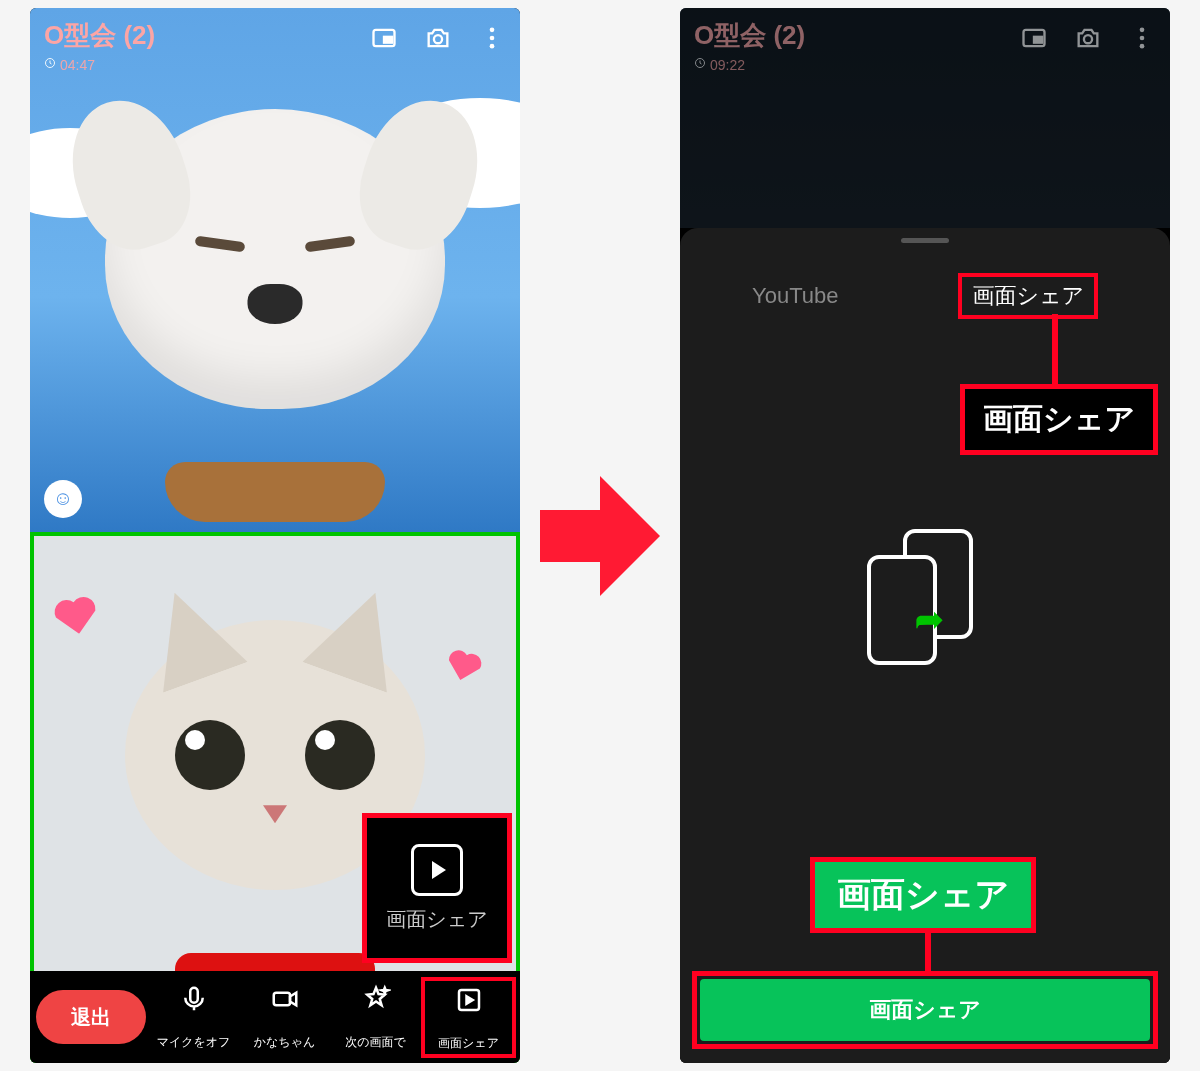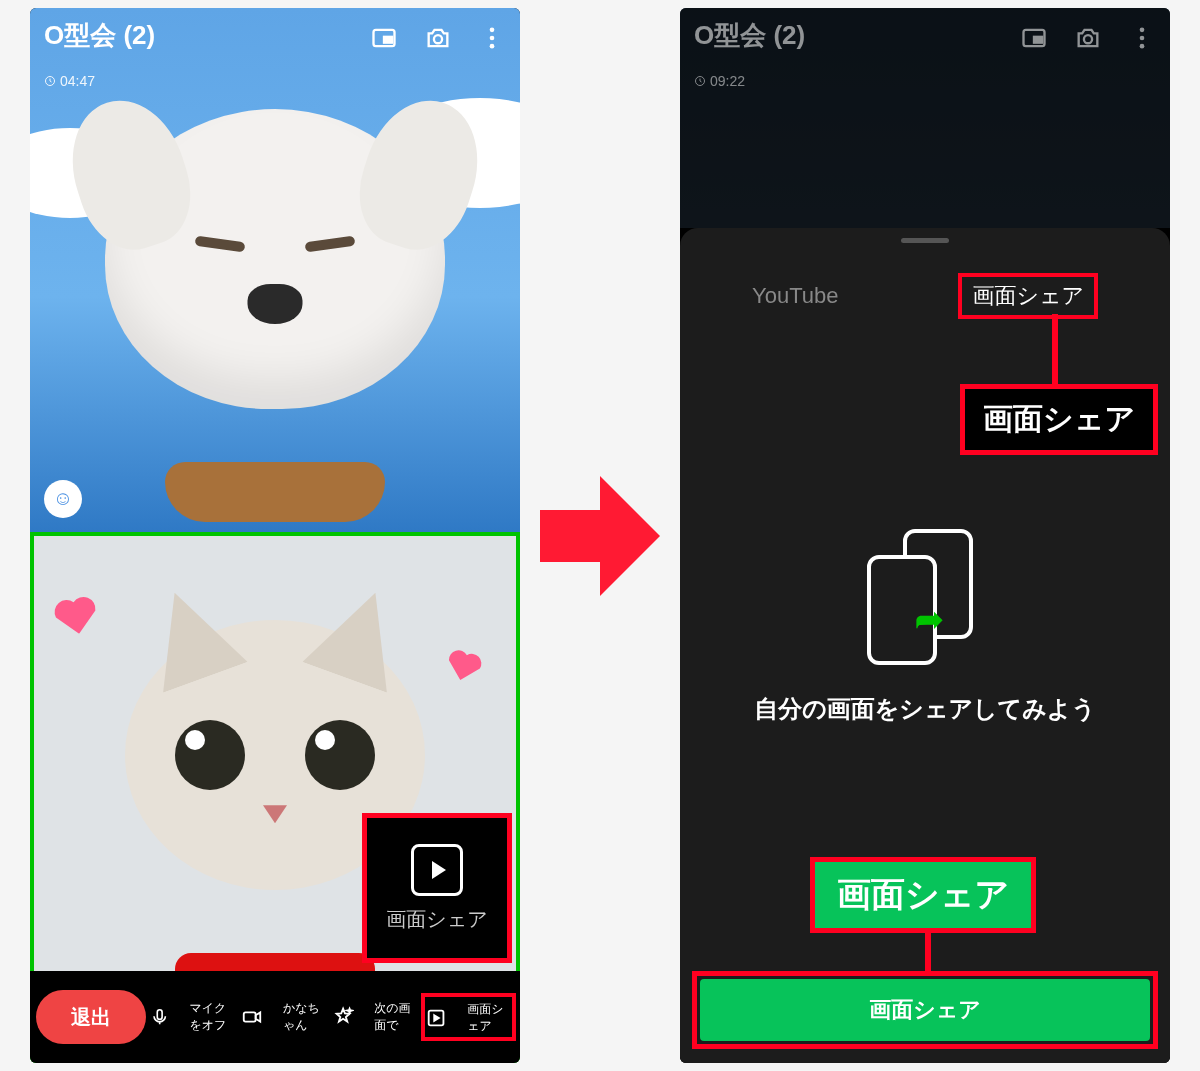--- a/index.html
+++ b/index.html
@@ -26,24 +26,24 @@
   
   .call-header {
     position: absolute;
     top: 0; left: 0; right: 0;
     height: 80px;
     padding: 10px 14px 0 14px;
     display: flex;
     align-items: flex-start;
     justify-content: space-between;
     z-index: 5;
-    color: #ffffff;
+    color: #fca5a5;
   }
   .call-title { font-size: 26px; font-weight: 600; }
-  .call-timer { font-size: 14px; opacity: .9; margin-top: 20px; display:flex; align-items:center; gap:4px;}
+  .call-timer { font-size: 14px; opacity: .9; margin-top: 4px; display:flex; gap:4px;}
   .hdr-icons { display: flex; gap: 26px; align-items: center; padding-top:6px;}
   .icon-btn { width: 28px; height: 28px; position: relative; }
   .tiles { position:absolute; inset:0; display:flex; flex-direction:column; }
   .tile { flex:1; position:relative; overflow:hidden; }
   .tile.top { background: linear-gradient(#5fa5e6 0%, #6db3ee 55%, #2f79c5 100%); }
   .tile.bottom { background:#dfe3e6; border: 4px solid #00c300; }
   .cloud { position:absolute; background:#fff; border-radius:50%; }
   .dog-head {
     position:absolute; left:50%; top:48%; transform:translate(-50%,-50%);
     width:340px; height:300px; background:#f3f1ef; border-radius:50% 50% 48% 48%;
@@ -75,21 +75,21 @@
   .tile-name{ position:absolute; left:12px; bottom:10px; color:#fff; font-size:18px; text-shadow:0 0 4px #000;}
 
   .bottom-bar{
     position:absolute; left:0; right:0; bottom:0; height:92px; background:#000;
     display:flex; align-items:center; padding:0 6px; gap:4px; z-index:6;
   }
   .exit-btn{
     background:#ef4444; color:#fff; border-radius:40px; height:54px; width:110px;
     display:flex; align-items:center; justify-content:center; font-size:20px; font-weight:600;
   }
-  .bar-item{ flex:1; display:flex; align-items:center; gap:20px; color:#fff;}
+  .bar-item{ flex:1; display:flex; flex-direction:column; align-items:center; gap:20px; color:#fff;}
   .bar-item .lbl{ font-size:12px; }
   .bar-ico{ width:30px; height:30px; }
   .bar-item.hl{ outline:4px solid #ff0020; outline-offset:-2px; padding:6px 2px 4px;}
   
   .popup-share{
     position:absolute; right:8px; bottom:100px; width:150px; height:150px; background:#000;
     border:5px solid #ff0020; display:flex; flex-direction:column; align-items:center; justify-content:center; gap:10px; z-index:7;
   }
   .popup-share .pico{ width:52px; height:52px; border:3px solid #fff; border-radius:8px; display:flex; align-items:center;justify-content:center;}
   .popup-share .pico::after{content:""; width:0;height:0;border-left:14px solid #fff;border-top:9px solid transparent;border-bottom:9px solid transparent; margin-left:3px;}
@@ -311,21 +311,20 @@
 
     <div class="co-line" style="left:372px; top:86px; width:6px; height:70px;"></div>
     <div class="callout-black" style="left:280px; top:156px;">画面シェア</div>
 
     <div class="share-illustration">
       <div class="dev back"></div>
       <div class="dev front"></div>
       <div class="share-arrow">➦</div>
     </div>
 
-    <div class="share-title">自分の画面をシェアしてみよう</div>
 
     <div class="callout-green" style="left:130px; bottom:130px;">画面シェア</div>
     <div class="co-line" style="left:245px; bottom:92px; width:6px; height:38px;"></div>
 
     <div class="green-cta-wrap"></div>
     <div class="green-cta">画面シェア</div>
   </div>
 </div>
 
 </body></html>

